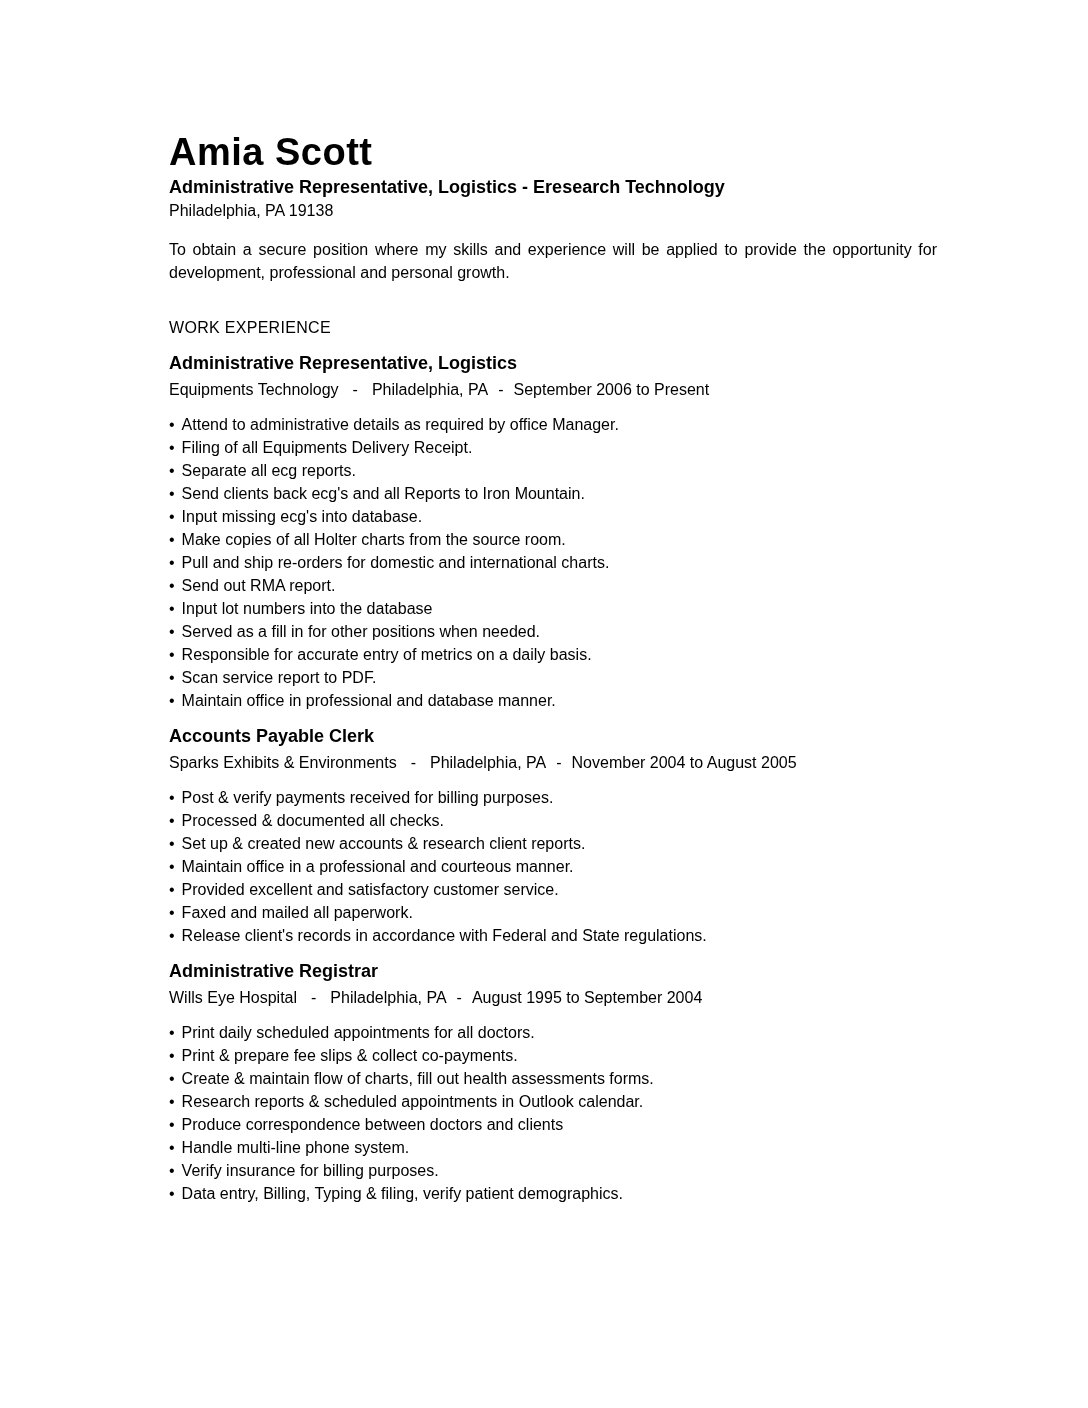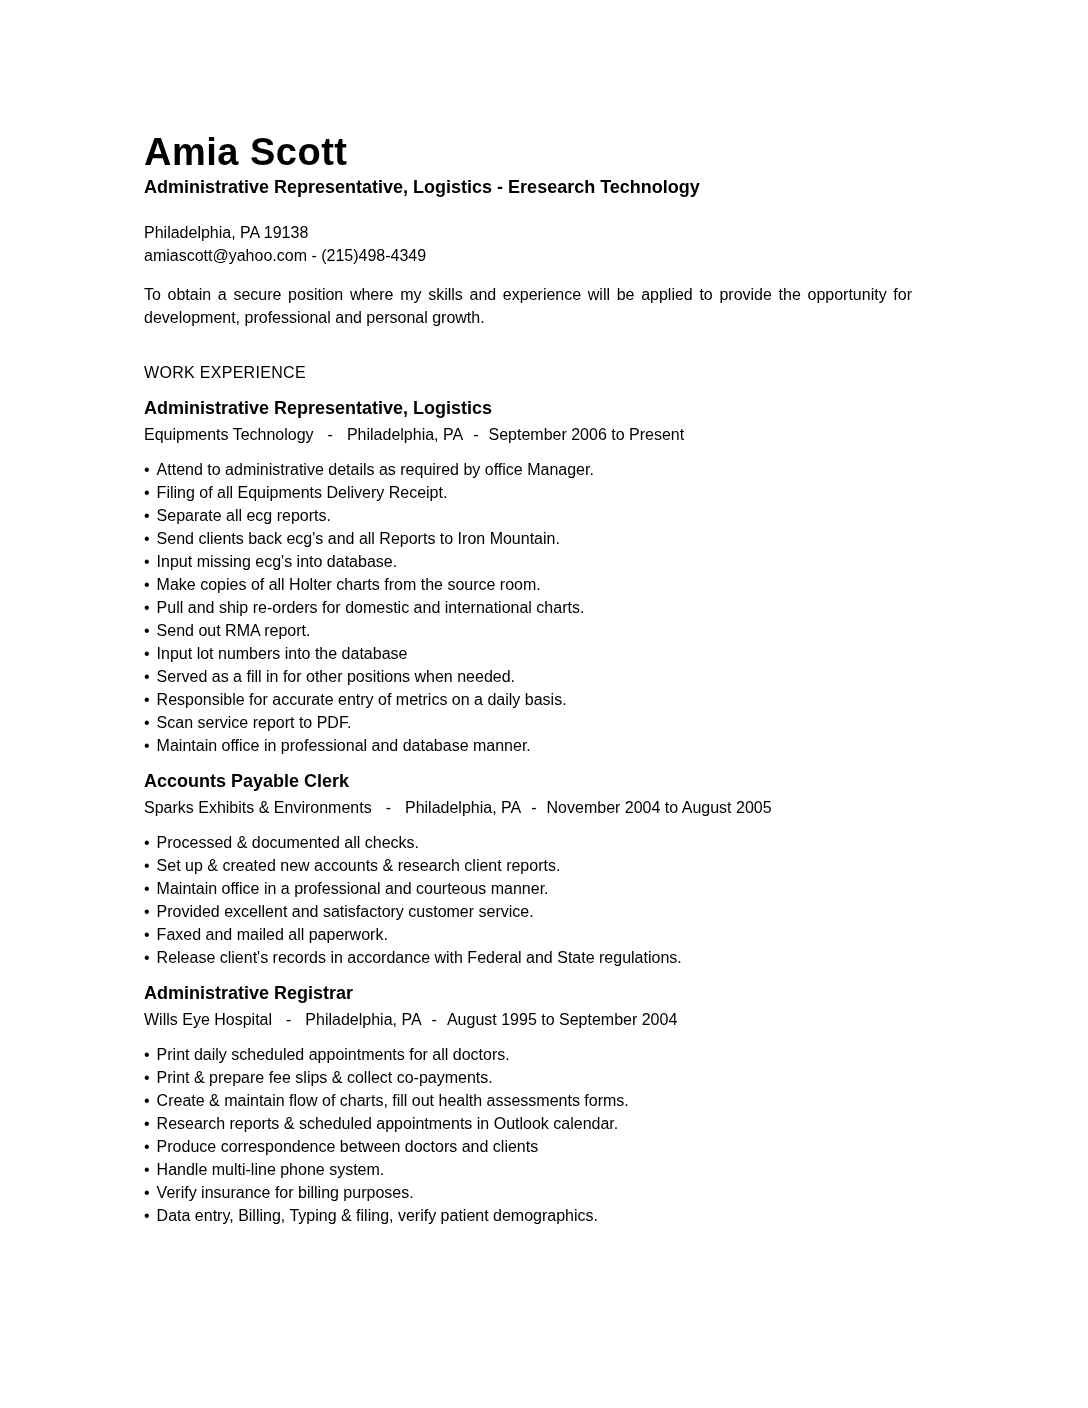--- a/index.html
+++ b/index.html
@@ -11,39 +11,38 @@
     position: relative;
     width: 1088px;
     height: 1408px;
     background: #ffffff;
     color: #000000;
     font-family: "Liberation Sans", "DejaVu Sans", sans-serif;
     overflow: hidden;
   }
   .content {
     position: absolute;
-    left: 144px;
+    left: 169px;
     top: 131px;
     width: 768px;
   }
   .name {
     margin: 0;
     font-size: 38px;
     font-weight: bold;
     line-height: 1.12;
     letter-spacing: 0.5px;
   }
   .person-title {
     margin: 2px 0 0 0;
     font-size: 18px;
     font-weight: bold;
     line-height: 23px;
   }
   .contact {
-    margin-top: 22px;
     font-size: 16px;
     line-height: 23px;
   }
   .objective {
     margin-top: 16px;
     font-size: 16px;
     line-height: 23px;
     text-align: justify;
   }
   .we-label {
@@ -84,21 +83,20 @@
 <body>
 
 <div class="page">
   <div class="content">
 
     <h1 class="name">Amia Scott</h1>
     <div class="person-title">Administrative Representative, Logistics - Eresearch Technology</div>
 
     <div class="contact">
       <div>Philadelphia, PA 19138</div>
-      <div>amiascott@yahoo.com - (215)498-4349</div>
     </div>
 
     <div class="objective">To obtain a secure position where my skills and experience will be applied to provide the opportunity for development, professional and personal growth.</div>
 
     <div class="we-label">WORK EXPERIENCE</div>
 
     <div class="job">
       <h2 class="job-title">Administrative Representative, Logistics</h2>
       <div class="job-meta"><span>Equipments Technology</span><span class="sep1">-</span><span>Philadelphia, PA</span><span class="sep2">-</span><span>September 2006 to Present</span></div>
       <div class="bullets">
@@ -117,20 +115,21 @@
           <div class="bullet-row"><span class="dot">•</span><span>Scan service report to PDF.</span></div>
           <div class="bullet-row"><span class="dot">•</span><span>Maintain office in professional and database manner.</span></div>
         </div>
     </div>
 
     <div class="job">
       <h2 class="job-title">Accounts Payable Clerk</h2>
       <div class="job-meta"><span>Sparks Exhibits &amp; Environments</span><span class="sep1">-</span><span>Philadelphia, PA</span><span class="sep2">-</span><span>November 2004 to August 2005</span></div>
       <div class="bullets">
 
+      <div class="bullet-row"><span class="dot">•</span><span>Post &amp; verify payments received for billing purposes.</span></div>
           <div class="bullet-row"><span class="dot">•</span><span>Processed &amp; documented all checks.</span></div>
           <div class="bullet-row"><span class="dot">•</span><span>Set up &amp; created new accounts &amp; research client reports.</span></div>
           <div class="bullet-row"><span class="dot">•</span><span>Maintain office in a professional and courteous manner.</span></div>
           <div class="bullet-row"><span class="dot">•</span><span>Provided excellent and satisfactory customer service.</span></div>
           <div class="bullet-row"><span class="dot">•</span><span>Faxed and mailed all paperwork.</span></div>
           <div class="bullet-row"><span class="dot">•</span><span>Release client's records in accordance with Federal and State regulations.</span></div>
         </div>
     </div>
 
     <div class="job">

